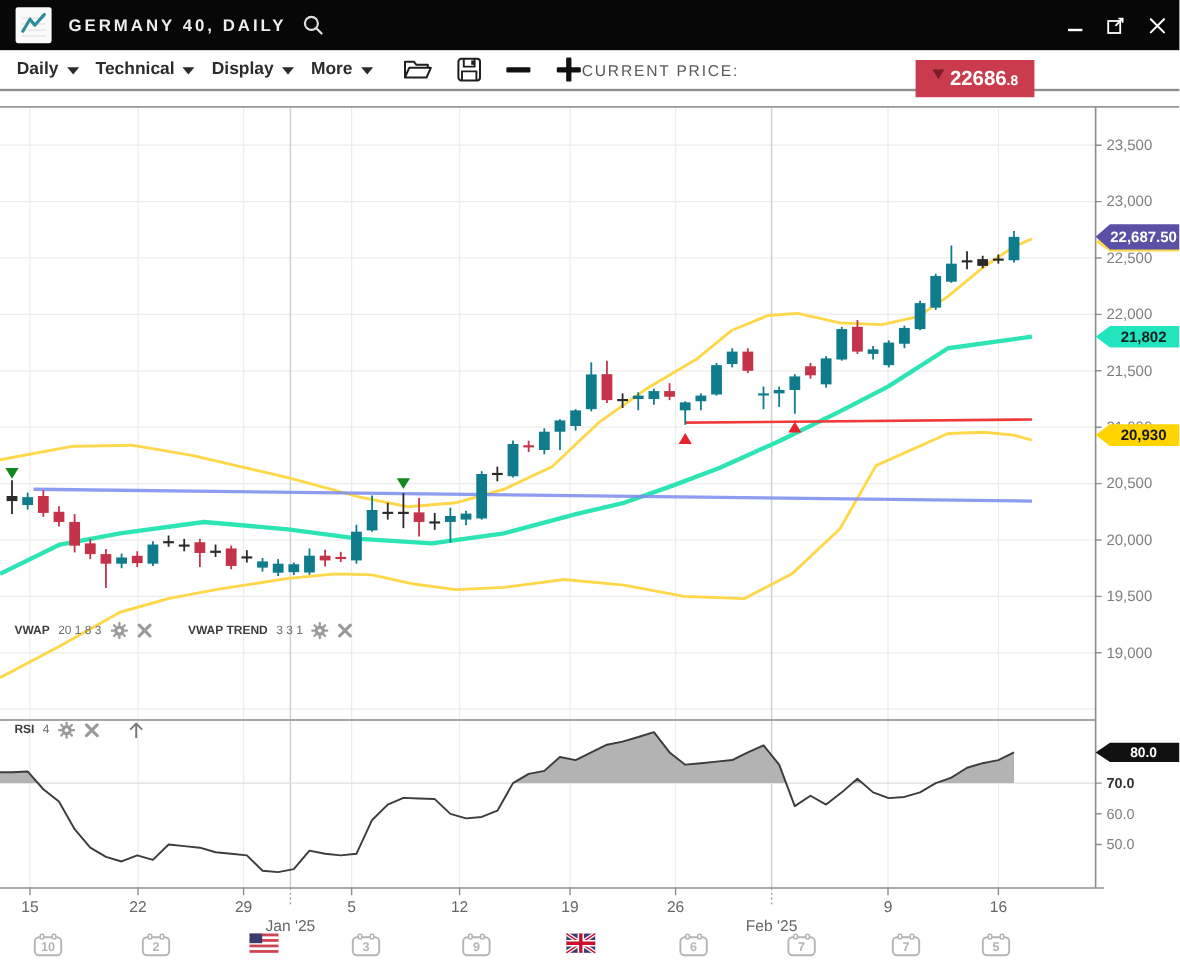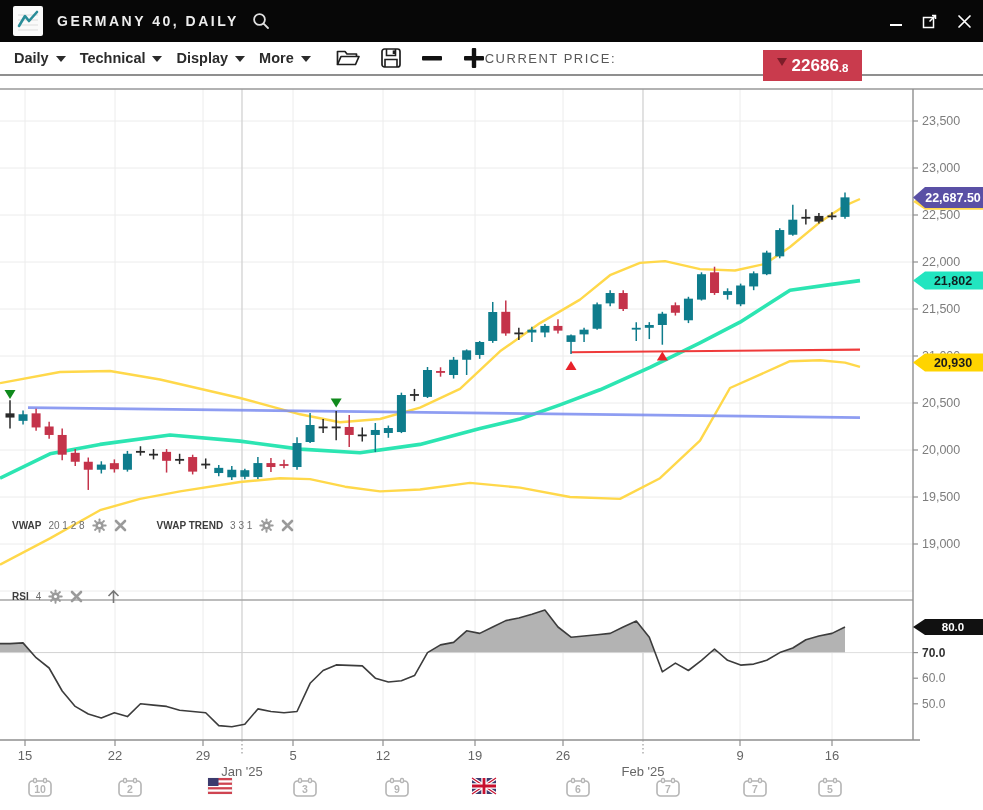--- a/index.html
+++ b/index.html
@@ -42,21 +42,21 @@
     margin-right:5px; margin-top:-8px; }
   .arr-up { width:0; height:0; border-left:5px solid transparent;
     border-right:5px solid transparent; border-bottom:8px solid #0c4d55;
     margin-left:4px; margin-bottom:10px; }
 
   
   #chart { position:absolute; top:88px; left:0; }
   .legend { position:absolute; display:flex; align-items:center; gap:7px;
     font-size:10px; color:#6e6e6e; background:transparent; }
   #legend-main { left:12px; top:518px; }
-  #legend-rsi  { left:12px; top:588px; }
+  #legend-rsi  { left:12px; top:600px; }
   .lname { font-weight:700; color:#3d3d3d; }
   .licon { display:flex; align-items:center; cursor:default; }
   .lgap { width:16px; }
 </style>
 </head>
 <body>
 
 <div id="app">
 
   <div class="titlebar">
@@ -457,21 +457,21 @@
           <rect x="819" y="693" width="22" height="15" rx="3.5" fill="none" stroke="#b5b5b5" stroke-width="1.6"></rect>
           <rect x="823.5" y="690.5" width="3" height="4" rx="1.2" fill="#fff" stroke="#b5b5b5" stroke-width="1.3"></rect>
           <rect x="833.5" y="690.5" width="3" height="4" rx="1.2" fill="#fff" stroke="#b5b5b5" stroke-width="1.3"></rect>
           <text x="830" y="704.5" font-family="&quot;Liberation Sans&quot;,sans-serif" font-size="10.5px" fill="#b5b5b5" font-weight="700" text-anchor="middle">5</text>
         </g>
       </g>
     </svg>
 
   <div class="legend" id="legend-main">
     <span class="lname">VWAP</span>
-    <span>20 1 2 8</span>
+    <span>20 1 8 3</span>
     <span class="licon">
       <svg width="15" height="15" viewBox="0 0 16 16">
         <g fill="#9a9a9a">
           <circle cx="8" cy="8" r="4.6"></circle>
           <g>
             <rect x="7" y="0.4" width="2" height="3.4" rx="0.8"></rect>
             <rect x="7" y="12.2" width="2" height="3.4" rx="0.8"></rect>
             <rect x="0.4" y="7" width="3.4" height="2" rx="0.8"></rect>
             <rect x="12.2" y="7" width="3.4" height="2" rx="0.8"></rect>
             <rect x="7" y="0.4" width="2" height="3.4" rx="0.8" transform="rotate(45 8 8)"></rect>

